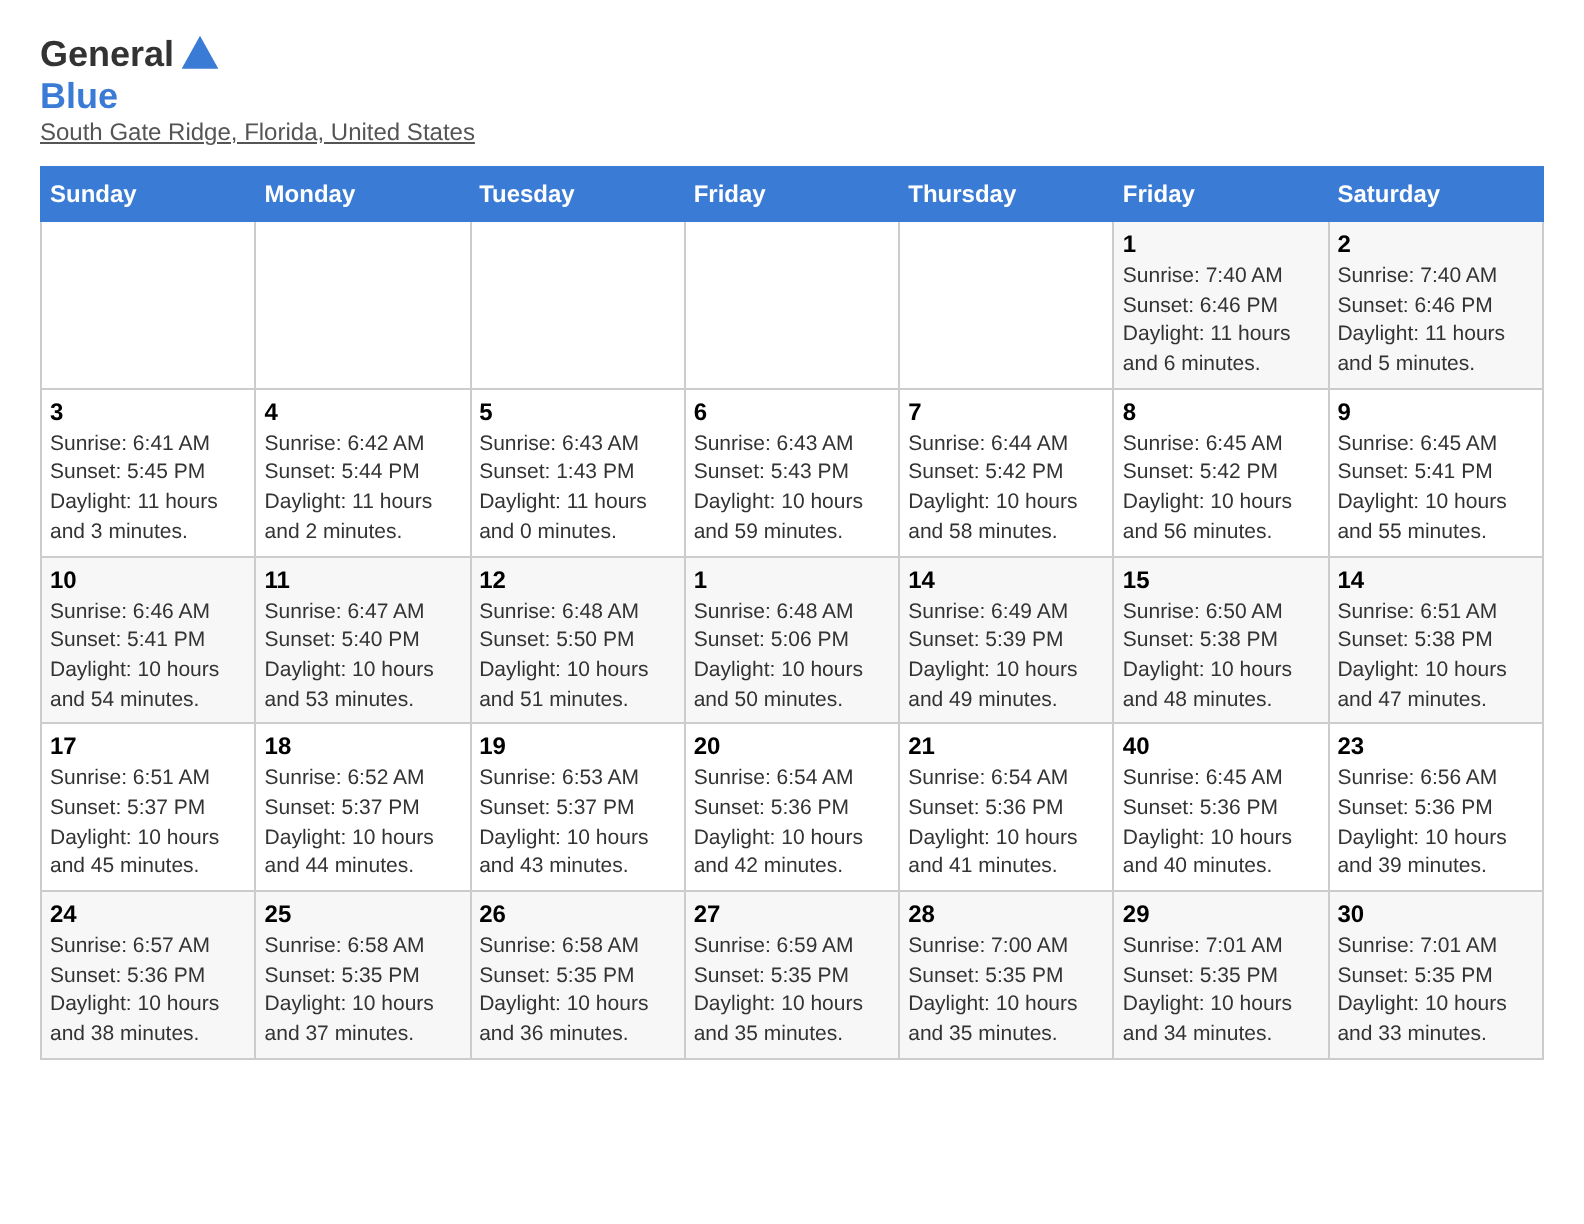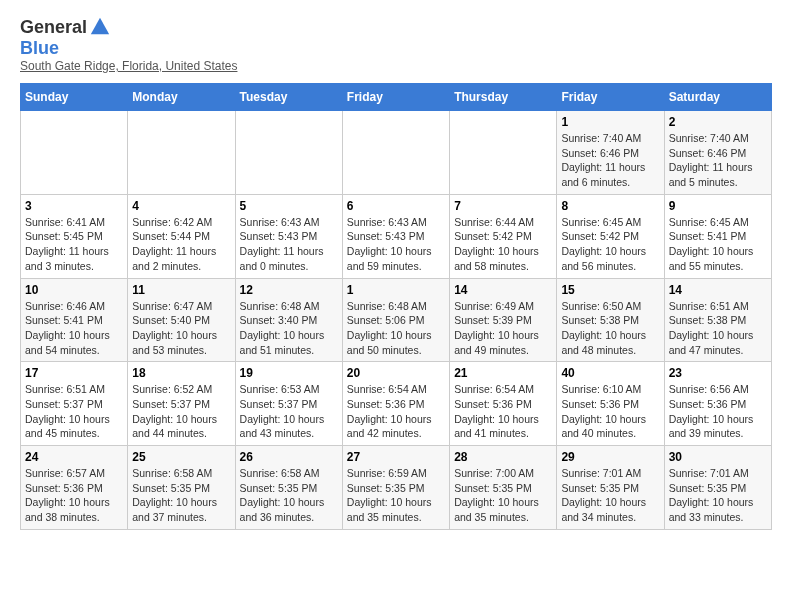--- a/index.html
+++ b/index.html
@@ -153,21 +153,21 @@
         </td>
         <td>
           <span class="day-num">4</span>
           <div class="day-info">Sunrise: 6:42 AM
 Sunset: 5:44 PM
 Daylight: 11 hours and 2 minutes.</div>
         </td>
         <td>
           <span class="day-num">5</span>
           <div class="day-info">Sunrise: 6:43 AM
-Sunset: 5:43 PM
+Sunset: 1:43 PM
 Daylight: 11 hours and 0 minutes.</div>
         </td>
         <td>
           <span class="day-num">6</span>
           <div class="day-info">Sunrise: 6:43 AM
 Sunset: 5:43 PM
 Daylight: 10 hours and 59 minutes.</div>
         </td>
         <td>
           <span class="day-num">7</span>
@@ -197,21 +197,21 @@
         </td>
         <td>
           <span class="day-num">11</span>
           <div class="day-info">Sunrise: 6:47 AM
 Sunset: 5:40 PM
 Daylight: 10 hours and 53 minutes.</div>
         </td>
         <td>
           <span class="day-num">12</span>
           <div class="day-info">Sunrise: 6:48 AM
-Sunset: 3:40 PM
+Sunset: 5:50 PM
 Daylight: 10 hours and 51 minutes.</div>
         </td>
         <td>
           <span class="day-num">1</span>
           <div class="day-info">Sunrise: 6:48 AM
 Sunset: 5:06 PM
 Daylight: 10 hours and 50 minutes.</div>
         </td>
         <td>
           <span class="day-num">14</span>
@@ -258,21 +258,21 @@
 Daylight: 10 hours and 42 minutes.</div>
         </td>
         <td>
           <span class="day-num">21</span>
           <div class="day-info">Sunrise: 6:54 AM
 Sunset: 5:36 PM
 Daylight: 10 hours and 41 minutes.</div>
         </td>
         <td>
           <span class="day-num">40</span>
-          <div class="day-info">Sunrise: 6:10 AM
+          <div class="day-info">Sunrise: 6:45 AM
 Sunset: 5:36 PM
 Daylight: 10 hours and 40 minutes.</div>
         </td>
         <td>
           <span class="day-num">23</span>
           <div class="day-info">Sunrise: 6:56 AM
 Sunset: 5:36 PM
 Daylight: 10 hours and 39 minutes.</div>
         </td>
       </tr>

